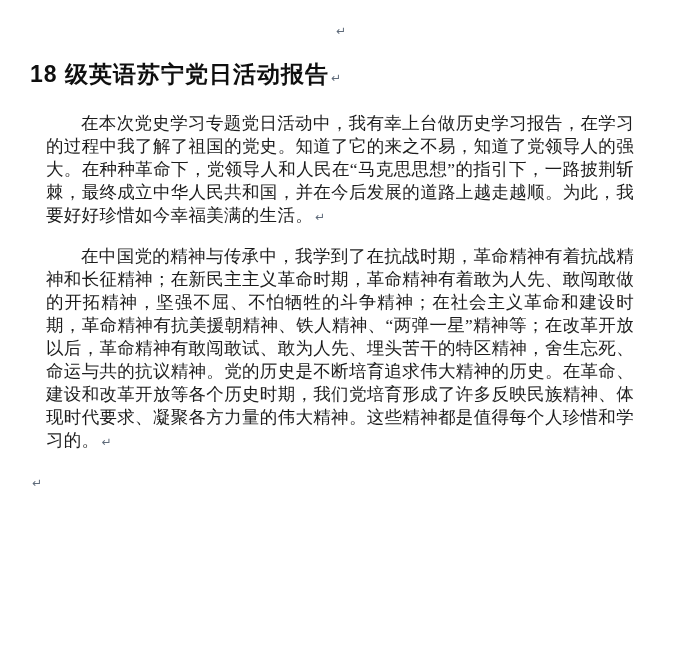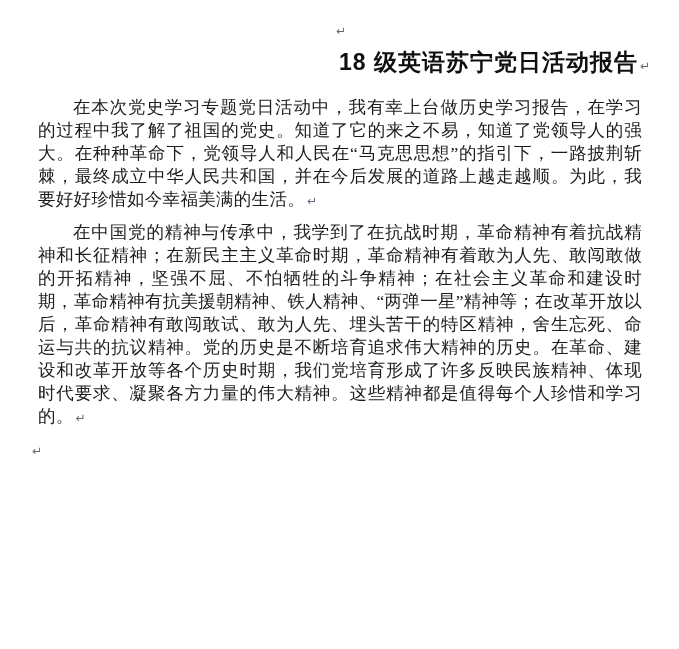--- a/index.html
+++ b/index.html
@@ -20,31 +20,31 @@
     padding: 16px 29px 0 30px;
     background: #ffffff;
     color: #1c1c1c;
   }
   .empty-line-top {
     height: 28px;
     line-height: 28px;
     text-align: center;
   }
   .doc-title {
-    margin: 0 0 12px 0;
-    text-align: right;
+    margin: 12px 0 12px 0;
+    text-align: left;
     font-family: "Liberation Sans", "DejaVu Sans", sans-serif;
     font-weight: bold;
     font-size: 23px;
     line-height: 36px;
     color: #0f0f0f;
     letter-spacing: 1px;
   }
   .doc-body p {
-    margin: 8px;
+    margin: 16px;
     font-size: 17.5px;
     line-height: 23px;
     text-align: justify;
     text-justify: inter-character;
     text-indent: 2em;
     letter-spacing: 0.3px;
   }
   .para-mark {
     display: inline;
     font-family: "DejaVu Sans", sans-serif;

